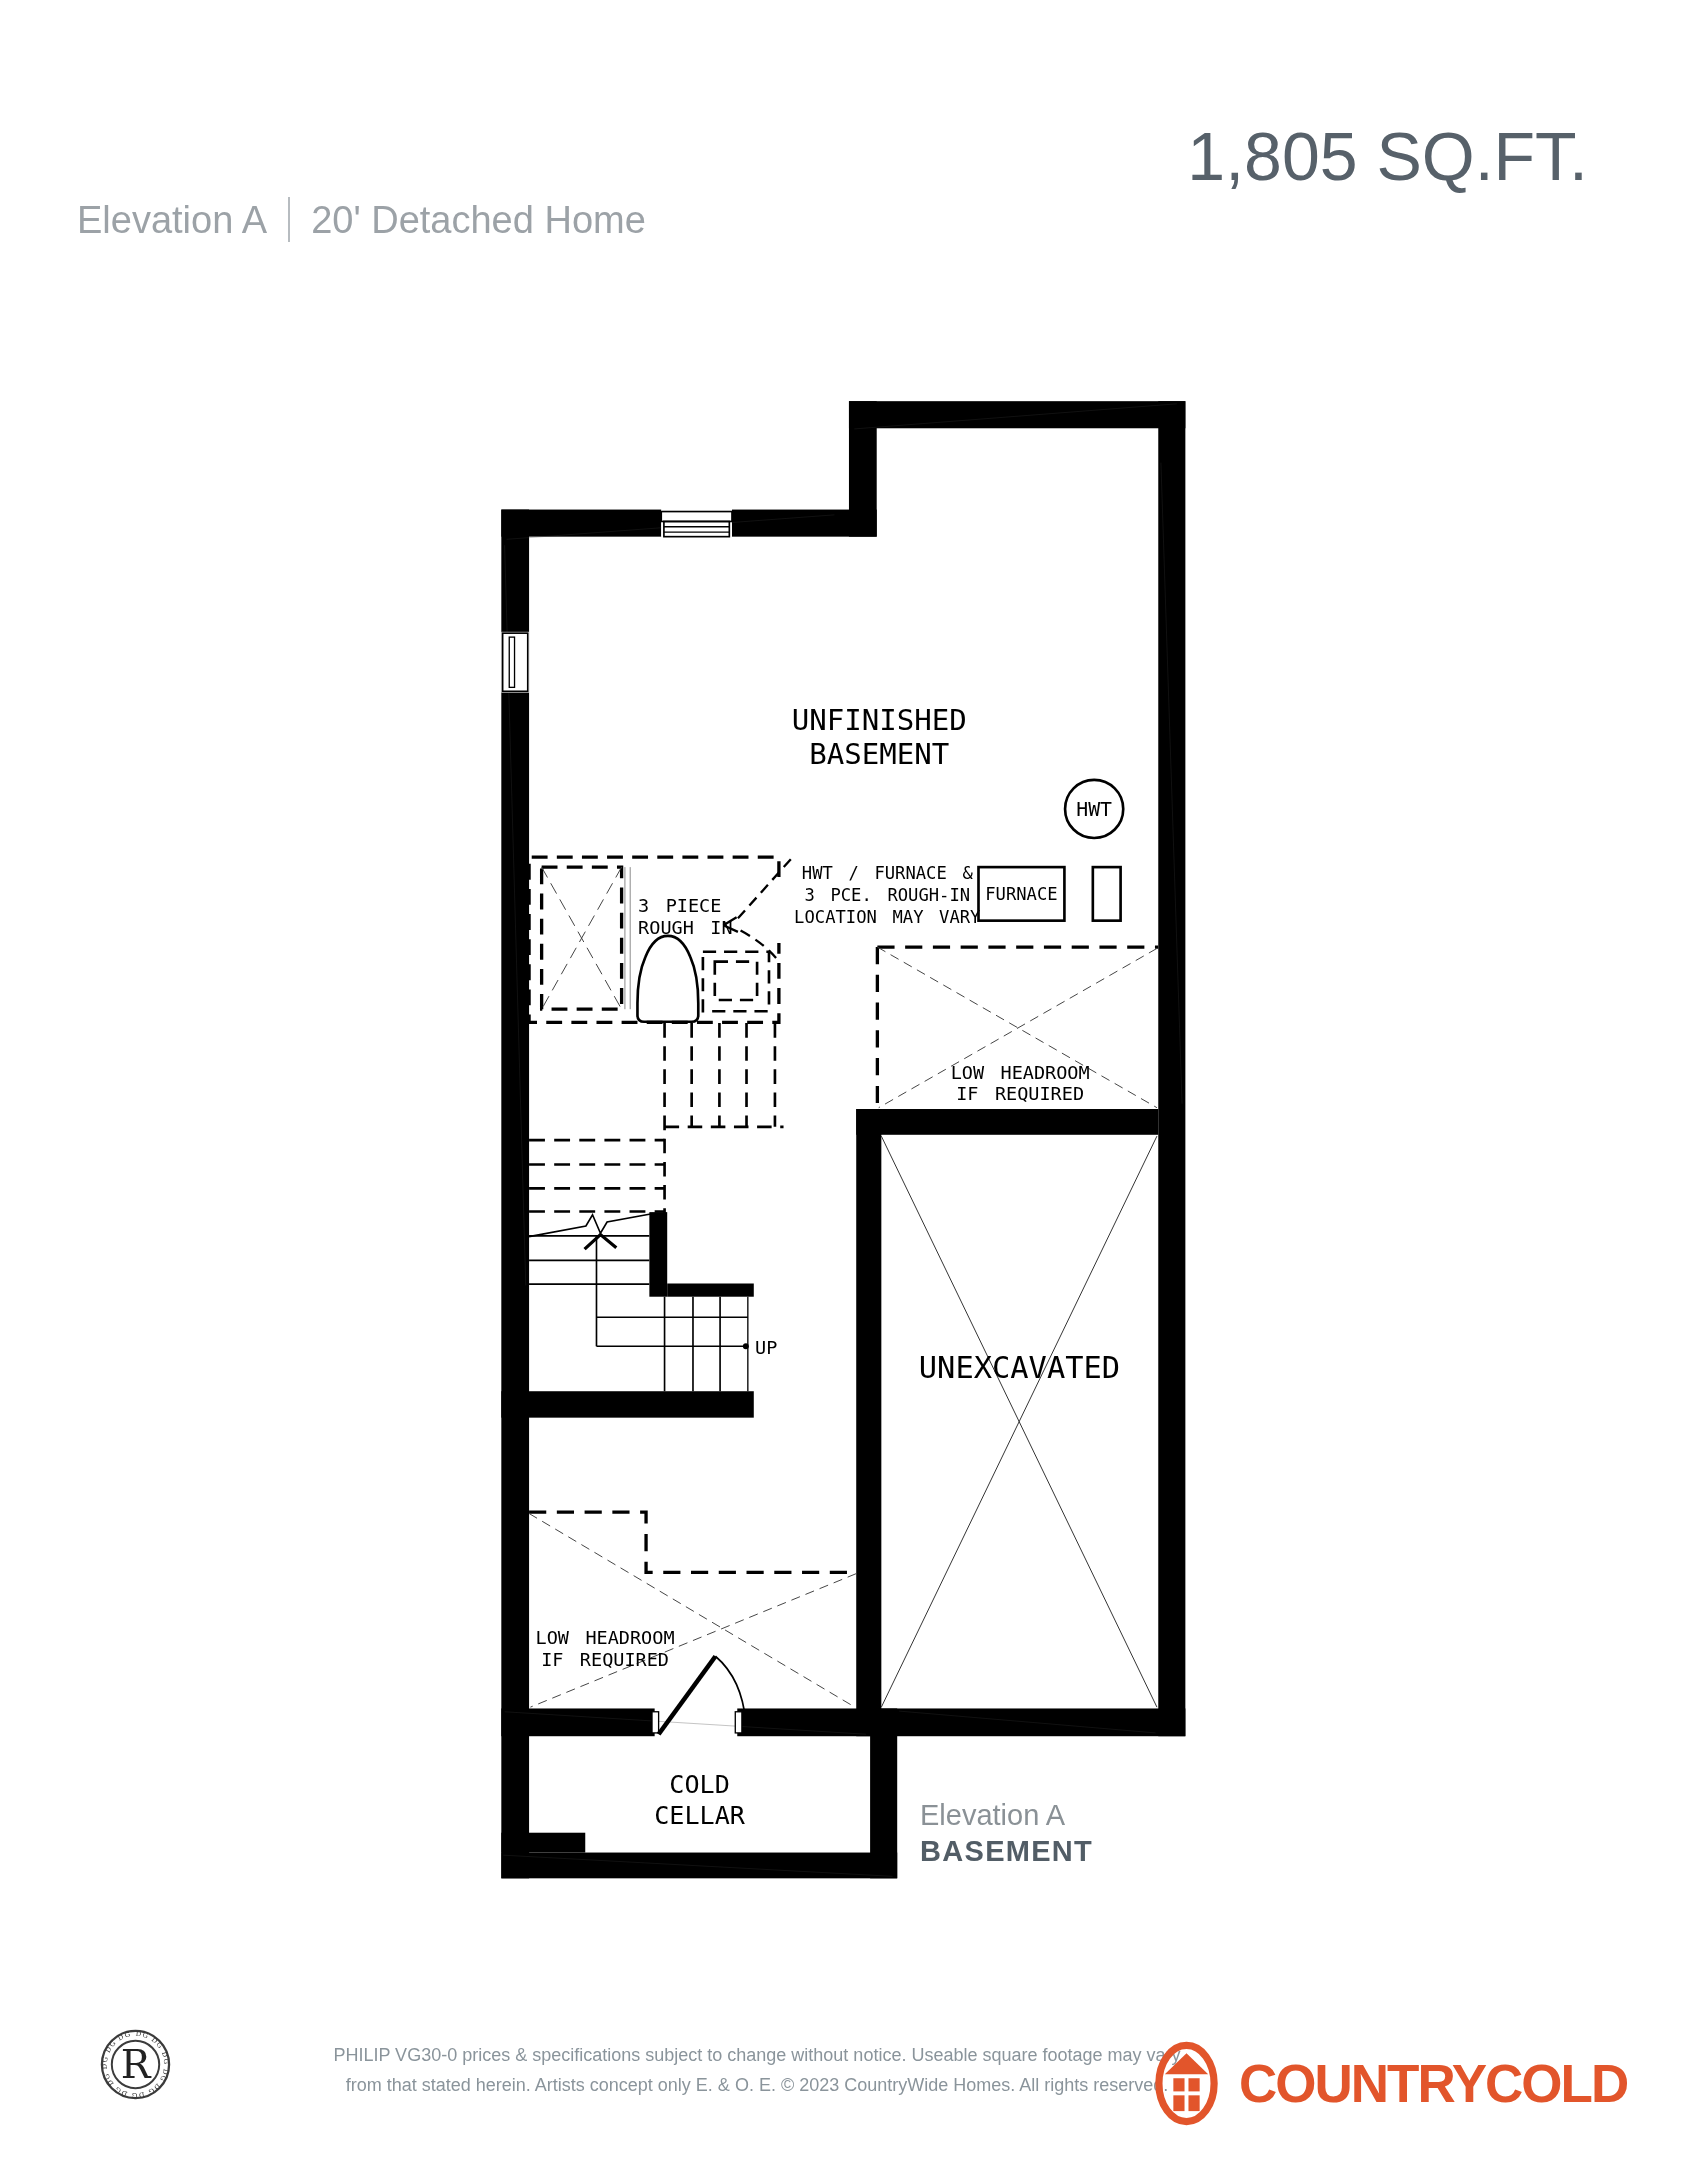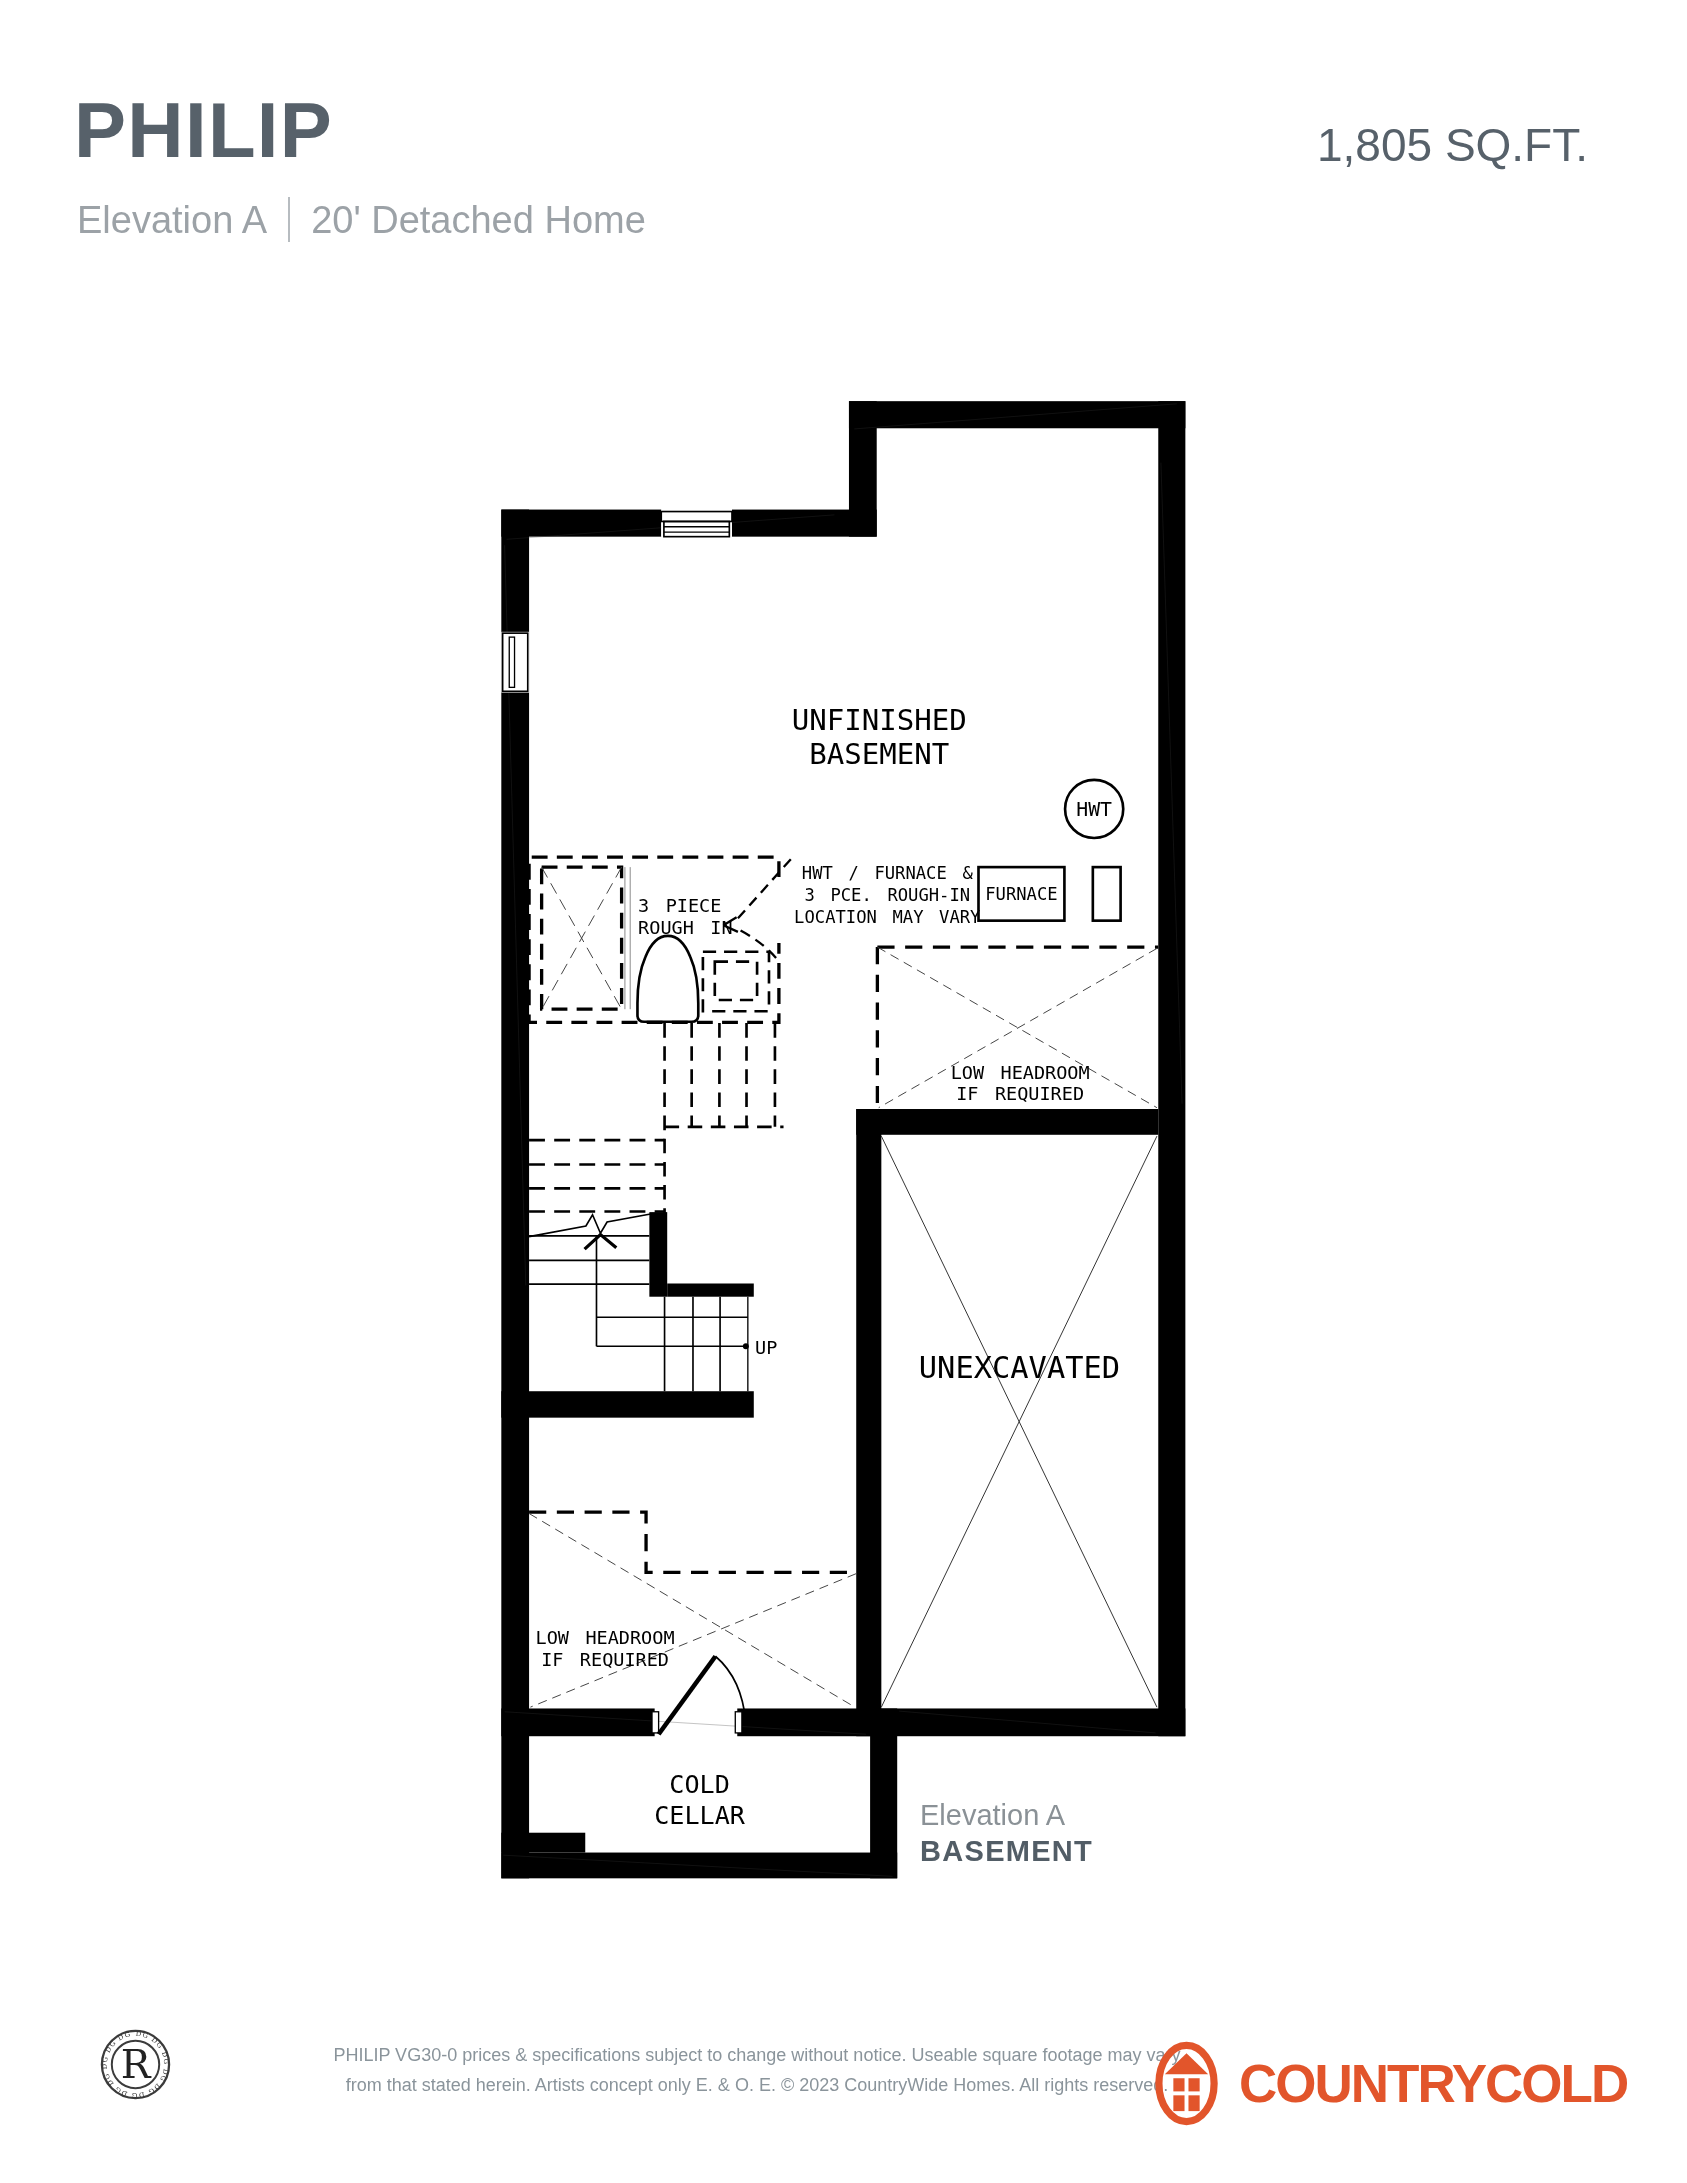--- a/index.html
+++ b/index.html
@@ -1,21 +1,21 @@
 <!DOCTYPE html>
 <html style="font-size:10.6px"><head>
 <meta charset="utf-8">
 <style>
   html,body{margin:0;padding:0;background:#ffffff;}
   .page{position:relative;width:1688px;height:2183px;background:#ffffff;overflow:hidden;
         font-family:"Liberation Sans",sans-serif;}
   
   .title{position:absolute;left:74px;top:91px;font-size:78px;font-weight:700;
          color:#57616A;letter-spacing:1.3px;line-height:1;}
-  .area{position:absolute;right:100px;top:122px;font-size:46px;font-weight:400;
+  .area{position:absolute;right:100px;top:122px;font-size:68px;font-weight:400;
         color:#57616A;line-height:1;}
   .subtitle{position:absolute;left:77px;top:197px;display:flex;align-items:center;
             font-size:38px;font-weight:400;color:#9CA2A7;line-height:1;}
   .subtitle .sep{width:2px;height:45px;background:#B7BCC0;margin:0 21px;}
   
   .plan-svg{position:absolute;left:0;top:0;width:1688px;height:2183px;}
   .cad{font-family:"DejaVu Sans Mono",monospace;fill:#000;word-spacing:8px;}
   
   .caption{position:absolute;left:920px;top:1801px;line-height:1;}
   .caption .cap1{font-size:29px;color:#8A9196;}
@@ -28,21 +28,20 @@
   .brand{position:absolute;left:1151px;top:2036px;display:flex;align-items:center;height:95px;}
   .brand-text{font-size:53px;letter-spacing:-2px;color:#E2552B;margin-left:17px;white-space:nowrap;}
   .brand-text .w1{font-weight:600;text-align:right;}
   .brand-text .w2{font-weight:800;}
 </style>
 </head>
 <body>
 
 <div class="page">
 
-  <div class="title">PHILIP</div>
   <div class="area">1,805 SQ.FT.</div>
   <div class="subtitle">
     <span>Elevation A</span>
     <span class="sep"></span>
     <span>20' Detached Home</span>
   </div>
 
   <svg class="plan-svg" viewBox="0 0 2553 3303">
 
     <g fill="#000">

